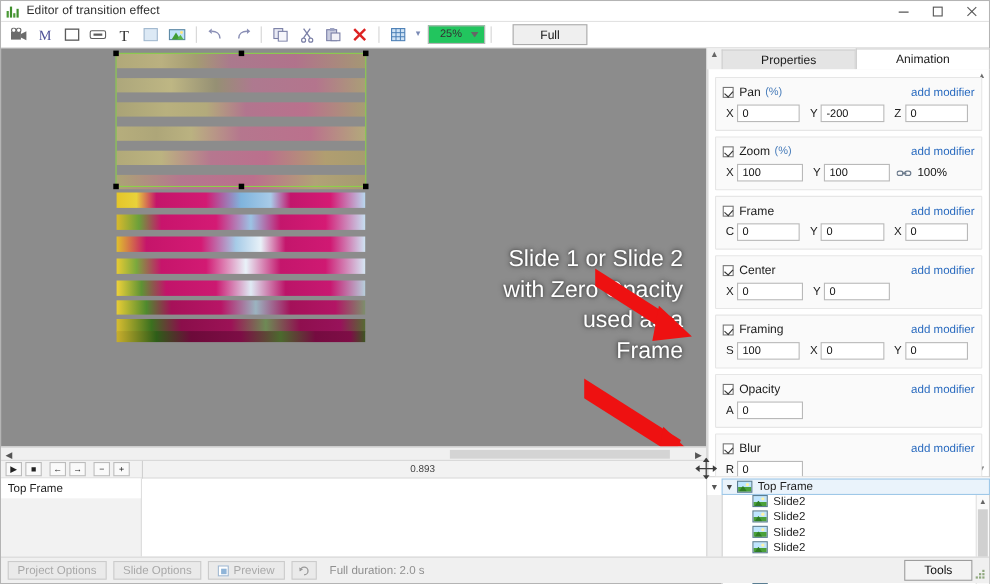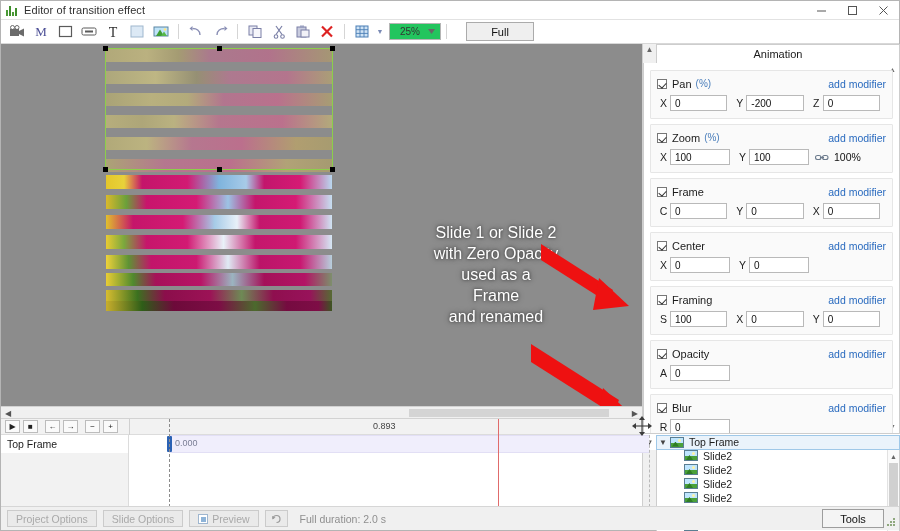--- a/index.html
+++ b/index.html
@@ -85,21 +85,21 @@
     position: absolute; left: 104px; top: 4px; width: 228px; height: 122px;
     border: 1px solid #8ccf4a; pointer-events: none;
   }
   .handle {
     position: absolute; width: 5px; height: 5px; background: #000;
   }
 
   
   .annot {
     position: absolute; left: 370px; top: 178px; width: 250px;
-    text-align: center; color: #ffffff; font-size: 16px; line-height: 1.32;
+    text-align: right; color: #ffffff; font-size: 21px; line-height: 1.32;
     font-family: "Liberation Sans", sans-serif;
     text-shadow: 0 0 3px rgba(0,0,0,.55), 0 0 6px rgba(0,0,0,.4);
     pointer-events: none;
   }
   .arrow { position: absolute; pointer-events: none; }
 
   
   .rightpanel {
     position: absolute; left: 641px; top: 43px; width: 257px; height: 462px;
     background: #f0f0f0;
@@ -467,41 +467,41 @@
       <span class="handle" style="left:-3px;bottom:-3px;"></span>
       <span class="handle" style="left:111px;bottom:-3px;"></span>
       <span class="handle" style="right:-3px;bottom:-3px;"></span>
     </div>
 
     <div class="annot">
       <div>Slide 1 or Slide 2</div>
       <div>with Zero Opacity</div>
       <div>used as a</div>
       <div>Frame</div>
-      <div>and renamed</div>
     </div>
 
     <svg class="arrow" style="left:540px;top:196px;" width="110" height="80" viewBox="0 0 110 80">
       <g fill="#ee1111">
         <polygon points="0,4 72,50 66,62 0,20"></polygon>
         <polygon points="58,38 88,66 52,70"></polygon>
       </g>
     </svg>
     <svg class="arrow" style="left:530px;top:294px;" width="125" height="95" viewBox="0 0 125 95">
       <g fill="#ee1111">
         <polygon points="0,6 88,62 82,76 0,24"></polygon>
         <polygon points="72,50 106,82 66,86"></polygon>
       </g>
     </svg>
   </div>
 
   <div class="rightpanel">
 
     <div class="tabstrip">
       <div class="tab-sidecaret">▲</div>
+      <div class="tab">Properties</div>
       <div class="tab active">Animation</div>
     </div>
 
     <div class="propbody">
       <div class="prop-scroll-up">▲</div>
       <div class="prop-scroll-dn">▼</div>
 
       <div class="group first">
         <div class="grp-head">
           <span class="cbx checked"></span>
@@ -675,28 +675,20 @@
         <span class="tl-tick" style="left:243px;">0.893</span>
       </div>
     </div>
 
     <div class="tl-names">
       <div class="tl-name-row">
         <span class="lbl">Top Frame</span>
       </div>
     </div>
 
-    <div class="tl-track-area">
-      <div class="tl-track"></div>
-      <div class="tl-keyhandle"></div>
-      <span class="tl-keylabel">0.000</span>
-      <div class="tl-playhead"></div>
-      <div class="tl-redline"></div>
-      <div class="tl-dash-right"></div>
-    </div>
   </div>
 
   <svg class="move-cursor" viewBox="0 0 20 20">
     <g stroke="#3c3c3c" stroke-width="1.1" fill="none">
       <line x1="2" y1="10" x2="18" y2="10"></line>
       <line x1="10" y1="2" x2="10" y2="18"></line>
     </g>
     <g fill="#3c3c3c">
       <polygon points="0,10 4,7 4,13"></polygon>
       <polygon points="20,10 16,7 16,13"></polygon>

